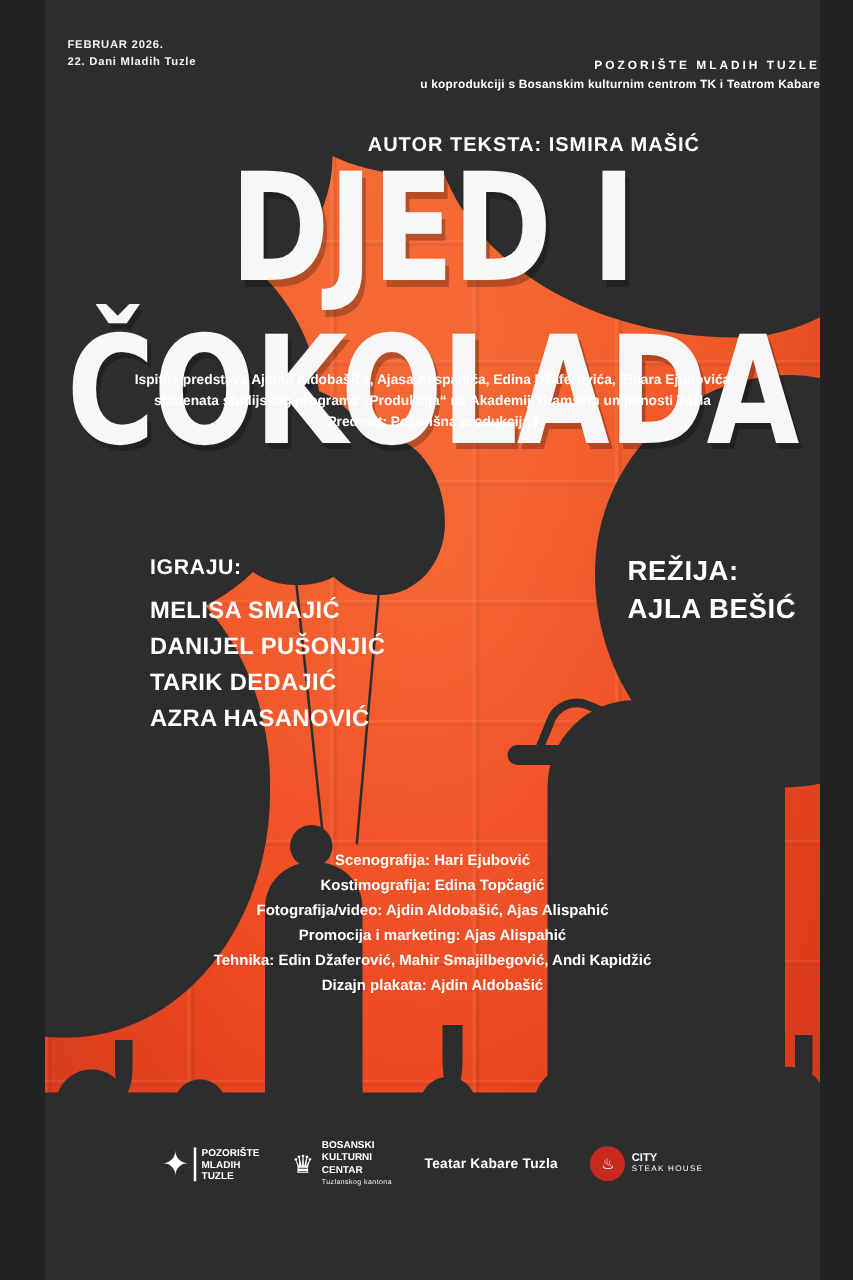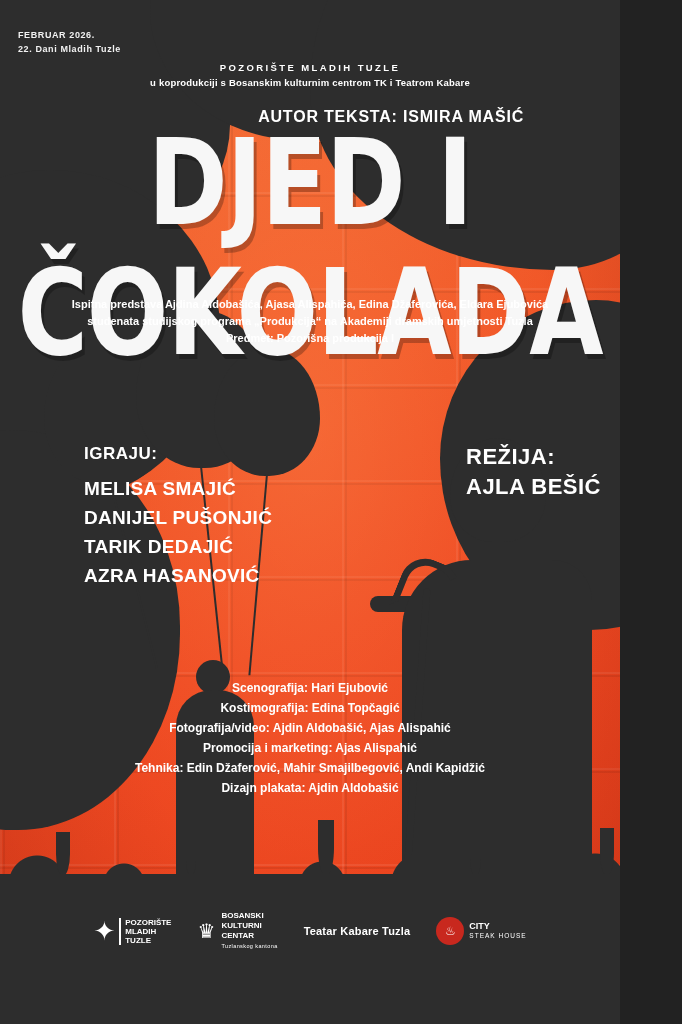--- a/index.html
+++ b/index.html
@@ -8,20 +8,21 @@
     background: #222;
   }
   #poster {
     position: relative;
     width: 620px;
     height: 1024px;
     overflow: hidden;
     font-family: "Liberation Sans", sans-serif;
     color: #ffffff;
     background: linear-gradient(160deg, #f4733a 0%, #f15a29 35%, #ef4b23 60%, #e8401c 100%);
+    margin-left: 36px;
   }
 
   
   .choco-grid {
     position: absolute;
     inset: 0;
     background-image:
       linear-gradient(to right, rgba(255,255,255,0.10) 2px, transparent 2px),
       linear-gradient(to bottom, rgba(255,255,255,0.10) 2px, transparent 2px),
       linear-gradient(to right, rgba(0,0,0,0.10) 2px, transparent 2px),
@@ -192,22 +193,22 @@
   .top-left-note {
     left: 18px; top: 28px;
     font-size: 9px;
     font-weight: bold;
     letter-spacing: 0.6px;
     line-height: 14px;
     color: #f2f2f2;
   }
 
   .producer-block {
-    left: 0; right: 0; top: 62px;
-    text-align: center;
+    left: 0; right: 0; top: 47px;
+    text-align: right;
   }
   .producer-line1 {
     font-size: 9.5px;
     font-weight: bold;
     letter-spacing: 2.4px;
     color: #ffffff;
     margin-bottom: 4px;
   }
   .producer-line2 {
     font-size: 9.5px;

